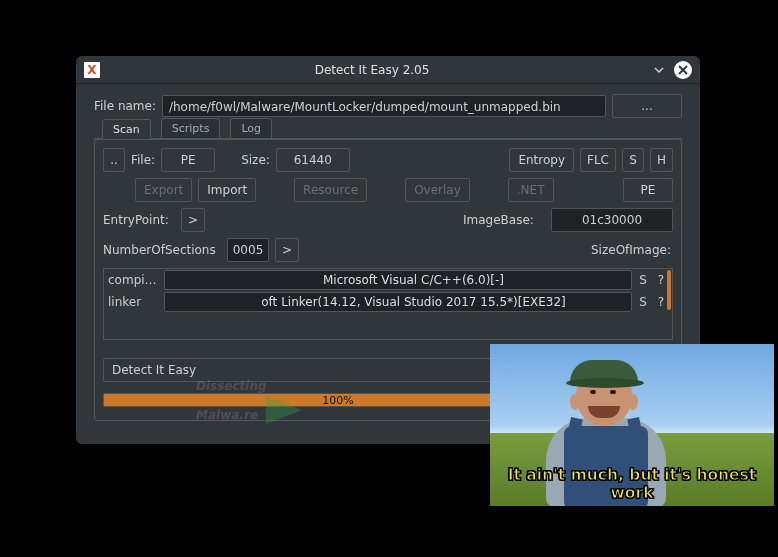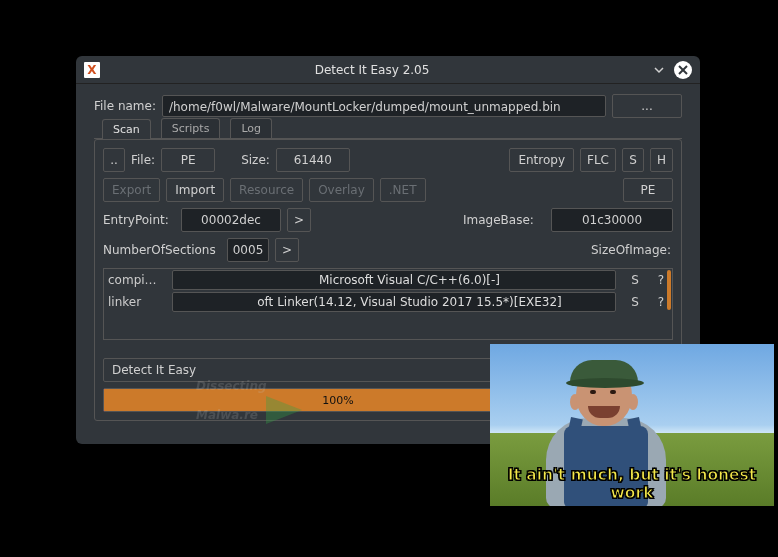--- a/index.html
+++ b/index.html
@@ -30,21 +30,21 @@
 
 .field {
   background:#1e2226; border:1px solid #555; border-radius:2px; padding:2px 6px;
   color:#d0d0d0; height:22px; line-height:18px; overflow:hidden;
 }
 .btn {
   background:#31363b; border:1px solid #555; border-radius:2px; padding:0 8px;
   color:#d0d0d0; height:24px; display:flex; align-items:center; justify-content:center; cursor:pointer;
 }
 .btn.small { padding:0 6px; min-width:22px; }
-.btn.disabled { color:#6a6f74; }
+.btn.disabled { color:#6a6f74;margin-left:32px; }
 .btn.selected { background:#1e2226; }
 
 .tabs { display:flex; gap:10px; border-bottom:1px solid #555; padding-left:8px;}
 .tab { padding:3px 10px; border:1px solid #555; border-bottom:none; border-radius:3px 3px 0 0; cursor:pointer; background:#2b3035; color:#aaa; font-size:11px;}
 .tab.active { background:#31363b; color:#e0e0e0; position:relative; top:1px; }
 
 .panel { border:1px solid #555; border-radius:3px; padding:8px; background:#31363b; position:relative; }
 
 .toolbar-row { display:flex; align-items:center; gap:6px; margin-bottom:6px; }
 .spacer { flex:1; }
@@ -52,34 +52,34 @@
 .watermark {
   position:absolute; left:120px; top:310px; font-size:30px; font-weight:bold; font-style:italic;
   color:rgba(200,200,200,0.18); pointer-events:none; line-height:0.95;
 }
 .watermark .wm-arrow { display:inline-block; width:0; height:0; border-left:36px solid rgba(53,160,70,0.35);
   border-top:14px solid transparent; border-bottom:14px solid transparent; vertical-align:middle; margin-left:8px;}
 
 .listbox {
   border:1px solid #555; background:#31363b; height:72px; position:relative; overflow:hidden;
 }
-.list-row { display:flex; align-items:center; gap:12px; padding:1px 4px; }
+.list-row { display:flex; align-items:center; gap:4px; padding:1px 4px; }
 .list-label { width:52px; color:#ccc; text-align:left; }
 .list-field { flex:1; background:#1e2226; border:1px solid #555; border-radius:2px; height:20px; line-height:18px; text-align:center; overflow:hidden; color:#ddd;padding-left:31px;}
 .list-s { width:14px; text-align:center; cursor:pointer;}
 .scrollbar { position:absolute; right:1px; top:1px; width:4px; height:40px; background:#cc7a2a; border-radius:2px;}
 
 .combo {
   background:#31363b; border:1px solid #555; border-radius:2px; height:24px; display:flex; align-items:center;
   padding:0 8px; cursor:pointer; flex:1; justify-content:space-between;
 }
 .combo .chev { font-size:10px; color:#aaa;}
 
 .progress {
-  flex:1; height:24px; background:#ec4899; border:1px solid #545454; border-radius:2px; position:relative; overflow:hidden;padding-left:36px;
+  flex:1; height:14px; background:#ec4899; border:1px solid #545454; border-radius:2px; position:relative; overflow:hidden;padding-left:36px;
 }
 .progress-fill { position:absolute; left:0; top:0; bottom:0; width:100%; background:#cc7a2a;}
 .progress-text { position:absolute; left:0; right:0; top:0; bottom:0; display:flex; align-items:center; justify-content:center; color:#111; font-size:11px;}
 
 .meme {
   position:absolute; left:490px; top:344px; width:284px; height:162px;
   background: linear-gradient(#7fb5e8 0%, #7fb5e8 55%, #7a9c3f 55%, #5a7c28 100%);
   overflow:hidden;
 }
 .meme .sky-grad { position:absolute; inset:0; background:linear-gradient(#6fa8e2 0%, #a9cff0 50%, #cfe6f7 55%, transparent 55%);}
@@ -170,21 +170,20 @@
         <div class="btn">Import</div>
         <div class="btn disabled">Resource</div>
         <div class="btn disabled">Overlay</div>
         <div class="btn disabled">.NET</div>
         <span class="spacer"></span>
         <div class="btn" style="width:50px">PE</div>
       </div>
 
       <div class="toolbar-row">
         <span class="label" style="width:72px">EntryPoint:</span>
-        <div class="btn selected" style="width:100px">00002dec</div>
         <div class="btn small">&gt;</div>
         <span class="spacer"></span>
         <span class="label" style="width:82px">ImageBase:</span>
         <div class="btn selected" style="width:122px">01c30000</div>
       </div>
 
       <div class="toolbar-row">
         <span class="label" style="width:118px;overflow:hidden">NumberOfSections</span>
         <div class="btn selected" style="width:42px">0005</div>
         <div class="btn small">&gt;</div>

